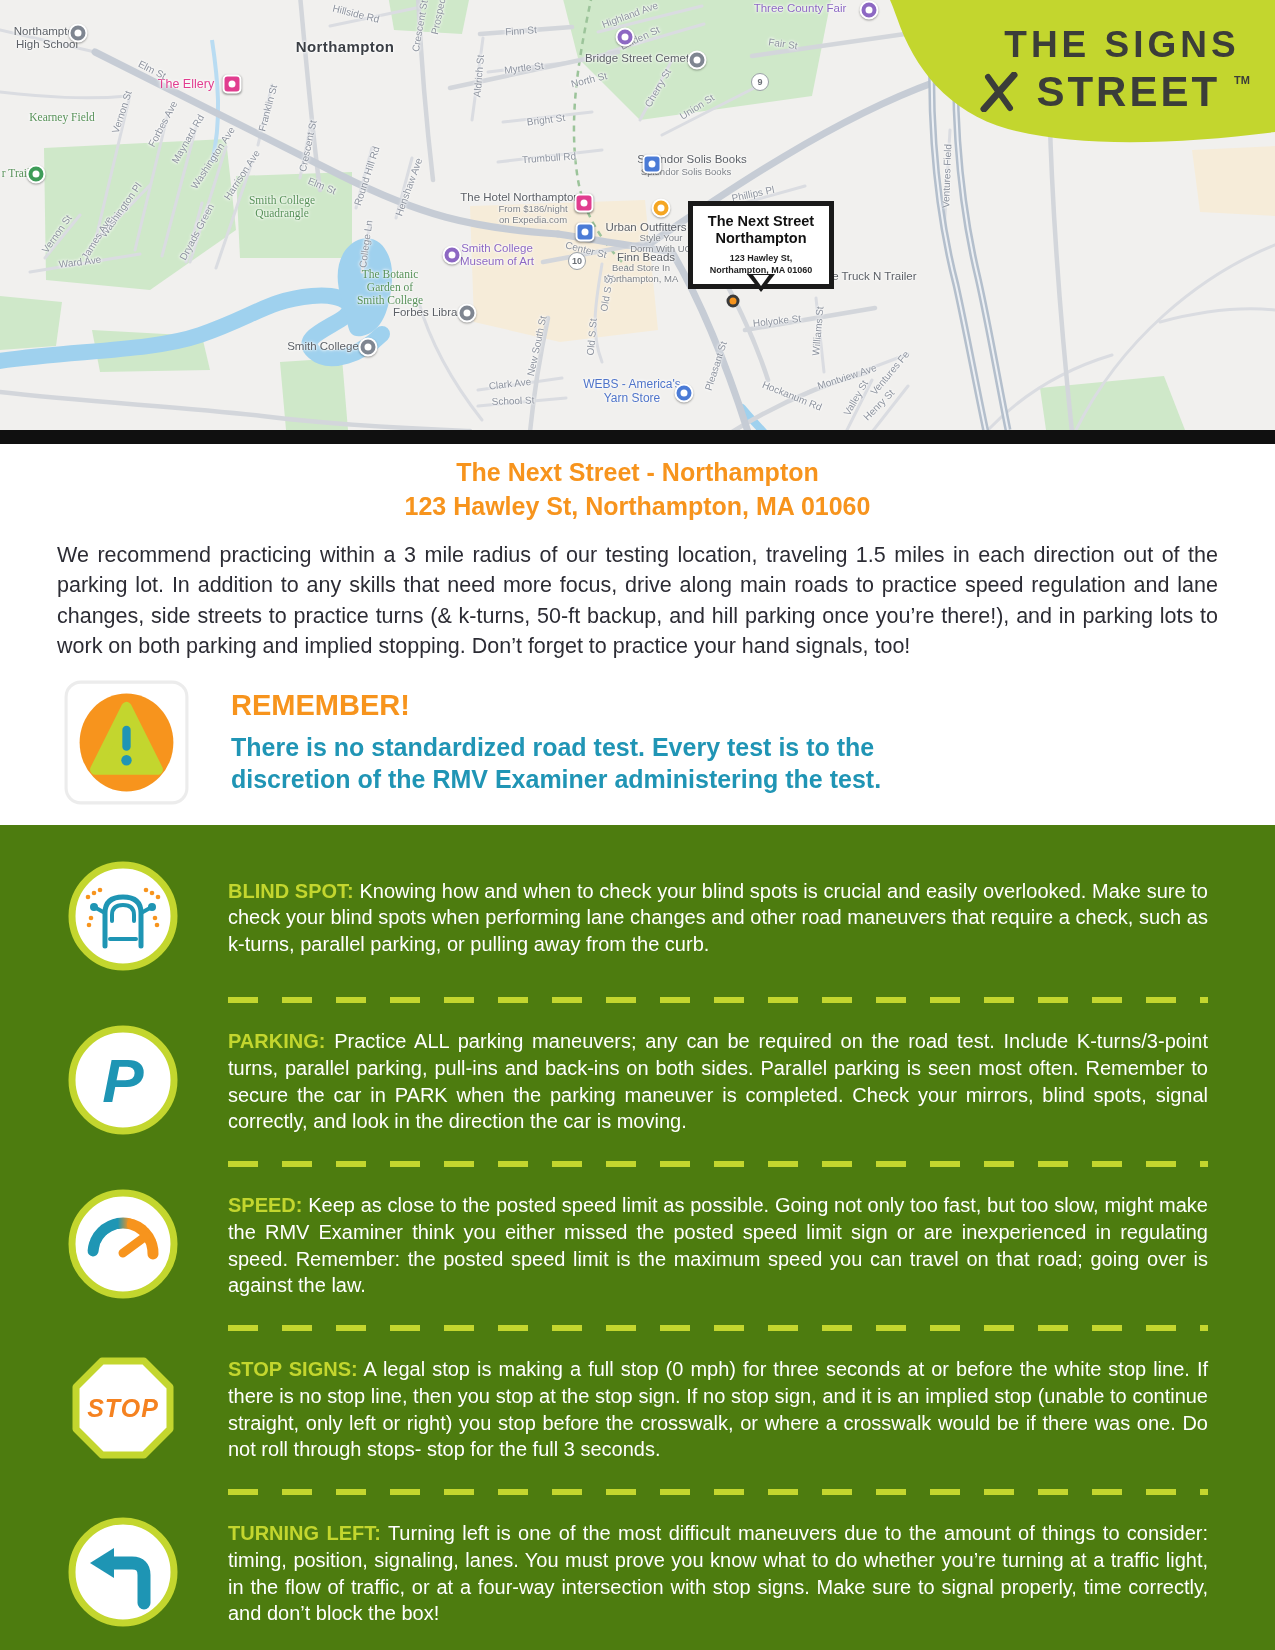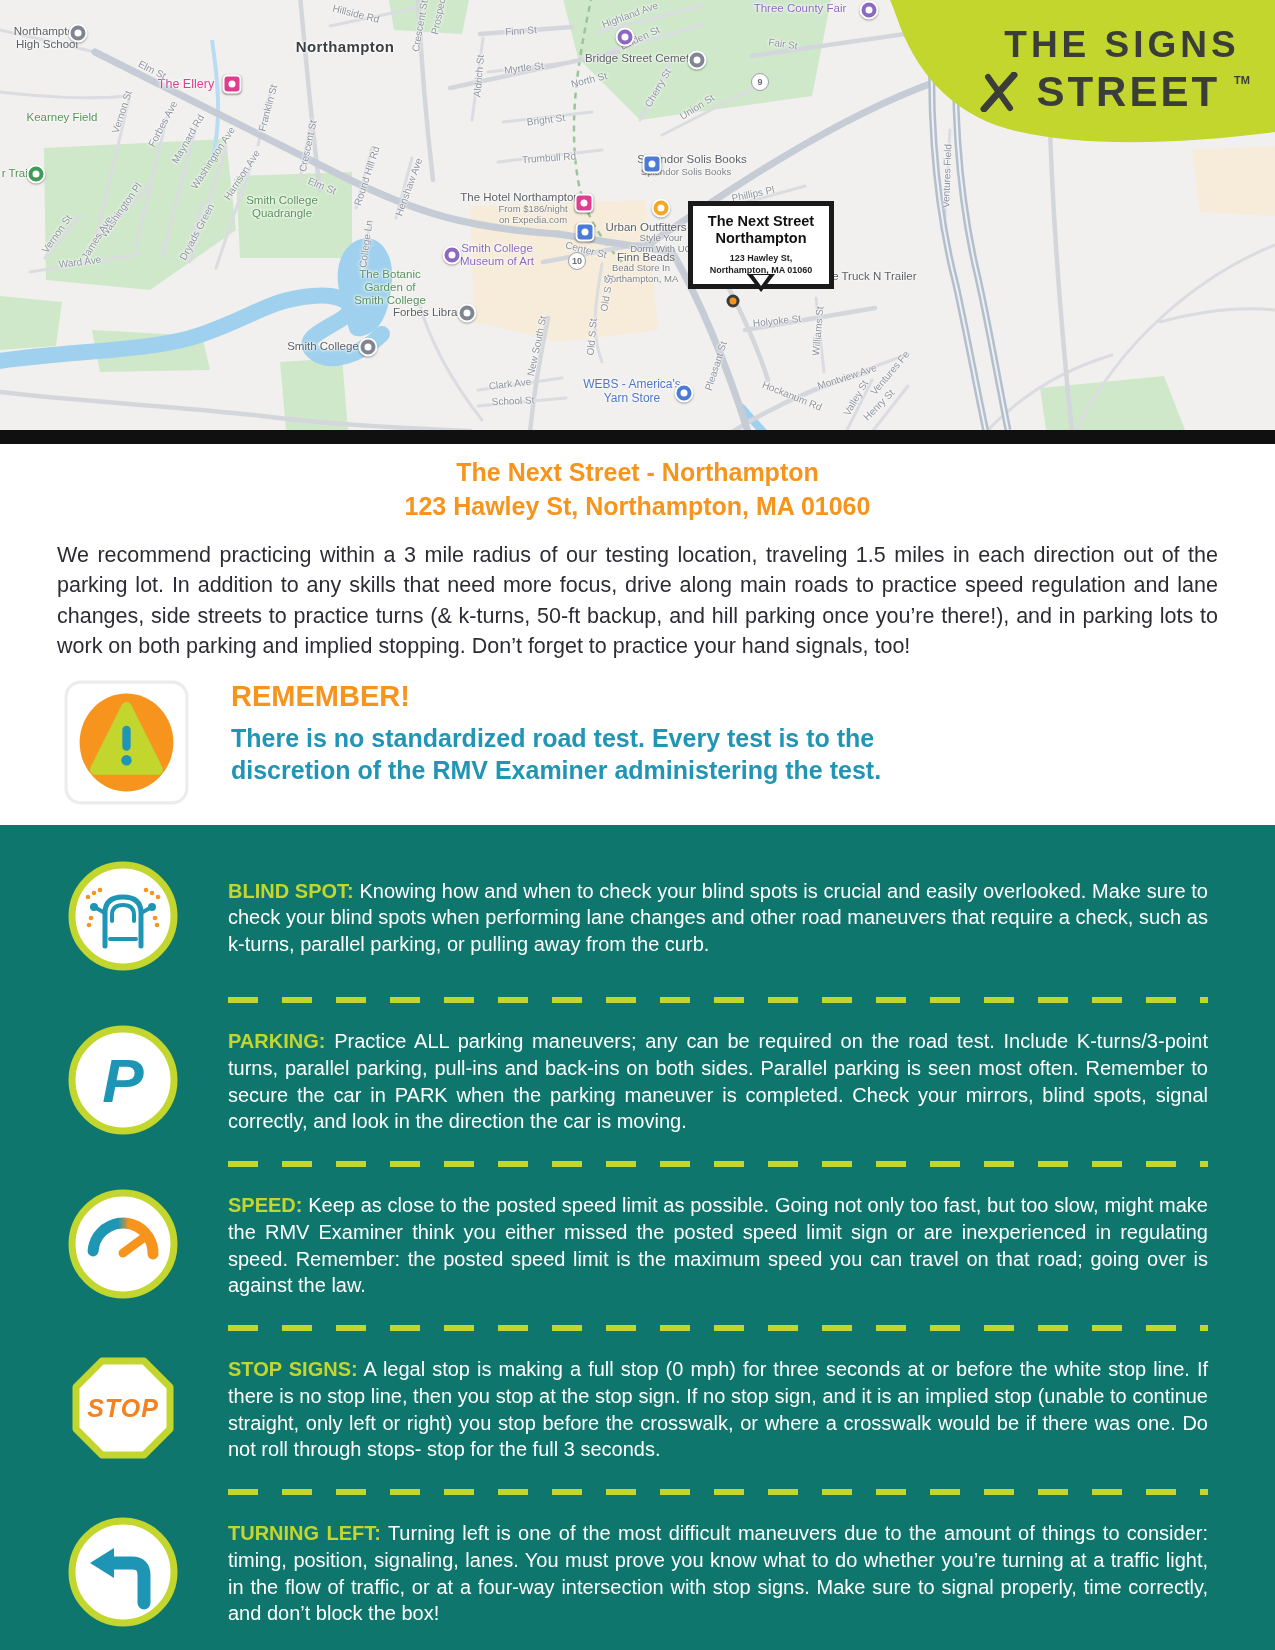--- a/index.html
+++ b/index.html
@@ -8,21 +8,21 @@
     height:1650px; background:#fff; display:flex; flex-direction:column;
     font-family:"Liberation Sans", sans-serif; overflow:hidden;
   }
   
   #map { position:relative; width:1275px; height:430px; background:#f1f0ee; overflow:hidden; flex:none; }
   #map svg.base { position:absolute; inset:0; }
   .mlabel { position:absolute; white-space:pre-line; text-align:center; line-height:1.15;
     text-shadow:0 0 2px #fff,0 0 3px #fff,0 0 4px #fff; transform-origin:center; pointer-events:none; }
   .mlabel.street { font-size:10px; color:#8d939e; }
   .mlabel.city   { font-size:15px; color:#3b3f45; font-weight:bold; letter-spacing:.4px; }
-  .mlabel.park   { font-size:11.5px; color:#579158; }
+  .mlabel.park   { font-size:11.5px; color:#579158;font-family:Liberation Serif, serif; }
   .mlabel.poi    { font-size:11.5px; color:#5d6167; }
   .mlabel.sub    { font-size:9.5px;  color:#7d8187; }
   .mlabel.purple { font-size:11.5px; color:#8d68c3; }
   .mlabel.pink   { font-size:12.5px; color:#e13d8f; }
   .mlabel.blue   { font-size:12px;   color:#4f74c9; }
   .poi-dot { position:absolute; width:19px; height:19px; border:2px solid #fff; box-shadow:0 1px 2px rgba(0,0,0,.35);
     transform:translate(-50%,-50%); display:flex; align-items:center; justify-content:center; }
   .poi-dot.round  { border-radius:50%; }
   .poi-dot.square { border-radius:5px; }
   .poi-dot::after { content:""; width:7px; height:7px; background:#fff; border-radius:50%; }
@@ -43,25 +43,25 @@
   #logo-text { position:absolute; top:24px; left:968px; width:282px; z-index:5; color:#3b3d39; }
   #logo-line1 { font-size:37px; font-weight:bold; letter-spacing:4px; text-align:center; padding-left:26px; }
   #logo-line2 { display:flex; align-items:center; justify-content:flex-end; gap:14px; margin-top:2px; }
   #logo-line2 .word { font-size:42px; font-weight:bold; letter-spacing:3px; }
   #logo-line2 sup { font-size:11px; font-weight:bold; align-self:flex-start; margin-top:6px; }
   
   #black-bar { height:14px; background:#101010; flex:none; }
   #title-block { text-align:center; margin-top:12px; color:#f7941d; }
   #title-block .t1, #title-block .t2 { font-size:25px; font-weight:bold; line-height:1.35; }
   #intro { margin:16px 57px 0; font-size:21.5px; line-height:1.42; color:#2c2c34; text-align:justify; }
-  #remember { display:flex; gap:42px; margin:18px 0 20px 64px; }
+  #remember { display:flex; align-items:center; gap:42px; margin:18px 0 20px 64px; }
   #remember .txt .rh { color:#f7941d; font-size:29px; font-weight:bold; margin-bottom:9px; }
   #remember .txt .rb { color:#2095b5; font-size:25px; font-weight:bold; line-height:1.3; width:715px; }
   
-  #tips { background:#0f766e; flex:1; padding-top:36px; }
+  #tips { background:#4d7c0f; flex:1; padding-top:36px; }
   .tip-row { display:flex; align-items:center; gap:50px; padding:0 67px 0 68px; }
   .tip-icon { flex:none; width:110px; height:110px; }
   .tip-text { flex:1; font-size:20px; line-height:1.33; color:#fff; text-align:justify; }
   .tip-label { color:#c3d62e; font-weight:bold; }
   .sep { height:6px; margin:22px 67px 22px 228px;
     background:repeating-linear-gradient(90deg,#c3d62e 0 30px,transparent 30px 54px); }
 </style>
 </head>
 <body>
 

